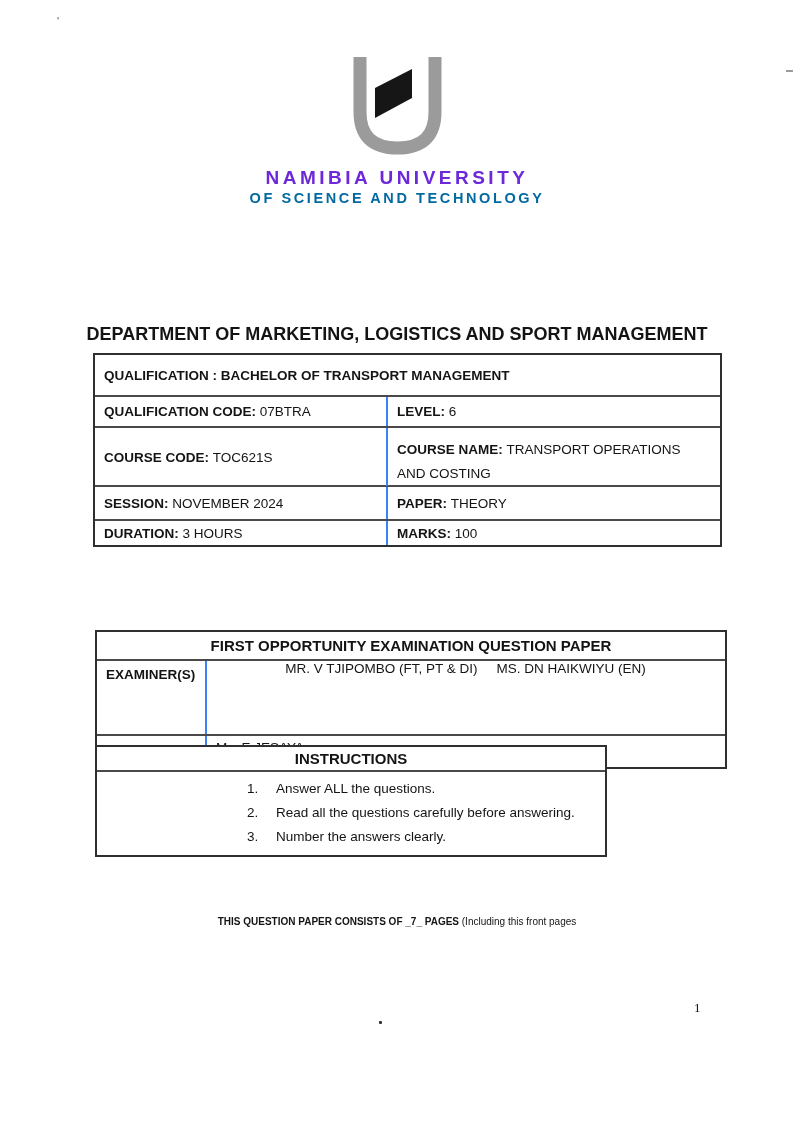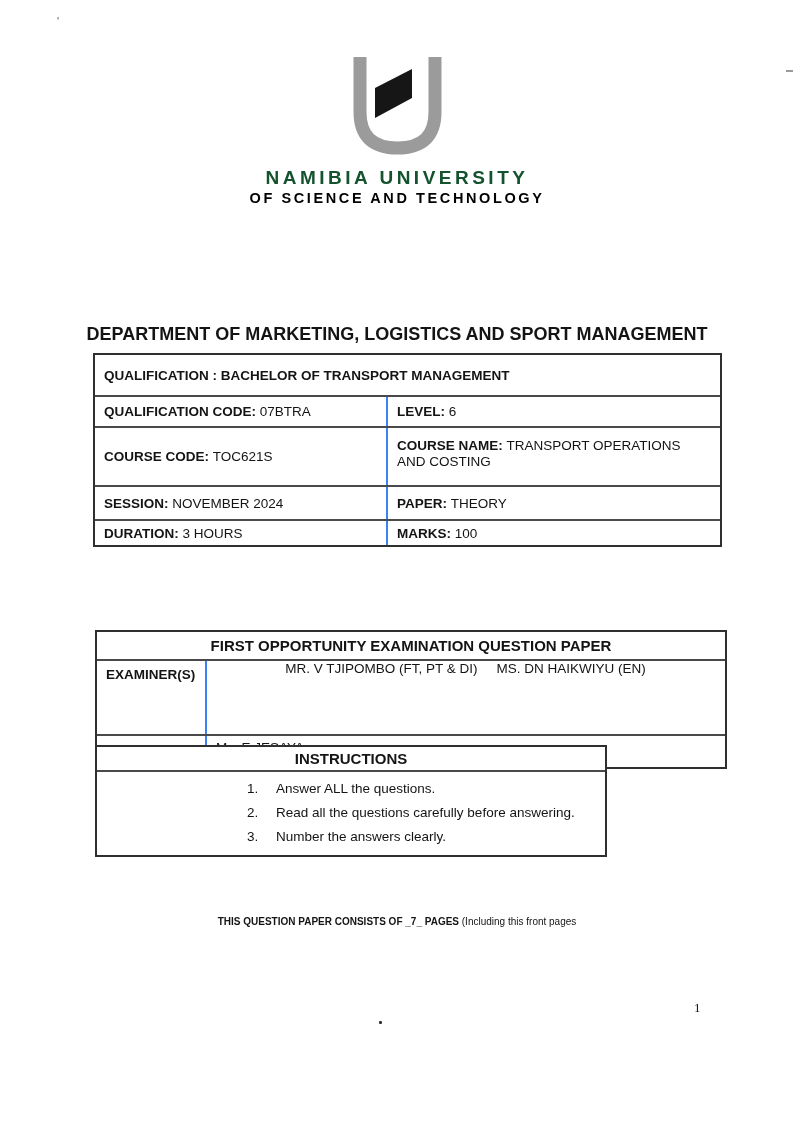--- a/index.html
+++ b/index.html
@@ -10,22 +10,22 @@
   }
   .abs{position:absolute;}
   .center{left:0;width:794px;text-align:center;}
 
   
   .tick{font-size:11px;color:#555;}
   .edge-dash{width:7px;height:2px;background:#9a9a9a;}
   .dot{width:3px;height:3px;background:#333;border-radius:1px;}
 
   
-  .logo-line1{top:167px;font-size:19px;font-weight:700;letter-spacing:3.5px;color:#14532d;}
-  .logo-line2{top:190px;font-size:14.5px;font-weight:600;letter-spacing:2.6px;color:#000000;}
+  .logo-line1{top:167px;font-size:19px;font-weight:700;letter-spacing:3.5px;color:#6d28d9;}
+  .logo-line2{top:190px;font-size:14.5px;font-weight:600;letter-spacing:2.6px;color:#0369a1;}
 
   
   .h-faculty{top:269px;font-size:15.5px;font-weight:700;}
   .h-dept{top:324px;font-size:18px;font-weight:700;}
 
   
   .tbl{position:absolute;border:2px solid #2f2f2f;background:#fff;box-sizing:border-box;}
   .trow{box-sizing:border-box;display:grid;align-items:center;border-top:2px solid #4a4a4a;}
   .trow:first-child{border-top:none;}
   .cell{box-sizing:border-box;height:100%;display:flex;align-items:center;padding-left:9px;padding-right:10px;font-size:13.5px;}
@@ -95,21 +95,21 @@
       <div class="cell c2">
         <span class="lbl">LEVEL: </span>
           <span class="val">6</span>
       </div>
     </div>
     <div class="trow r" style="height:59px;">
       <div class="cell">
         <span class="lbl">COURSE CODE: </span>
           <span class="val">TOC621S</span>
       </div>
-      <div class="cell c2" style="display:block;padding-top:10px;line-height:16px;">
+      <div class="cell c2" style="display:block;padding-top:10px;line-height:24px;">
         <span class="lbl">COURSE NAME: </span><span class="val">TRANSPORT OPERATIONS AND COSTING</span>
       </div>
     </div>
     <div class="trow r" style="height:34px;">
       <div class="cell">
         <span class="lbl">SESSION: </span>
           <span class="val">NOVEMBER 2024</span>
       </div>
       <div class="cell c2">
         <span class="lbl">PAPER: </span>

